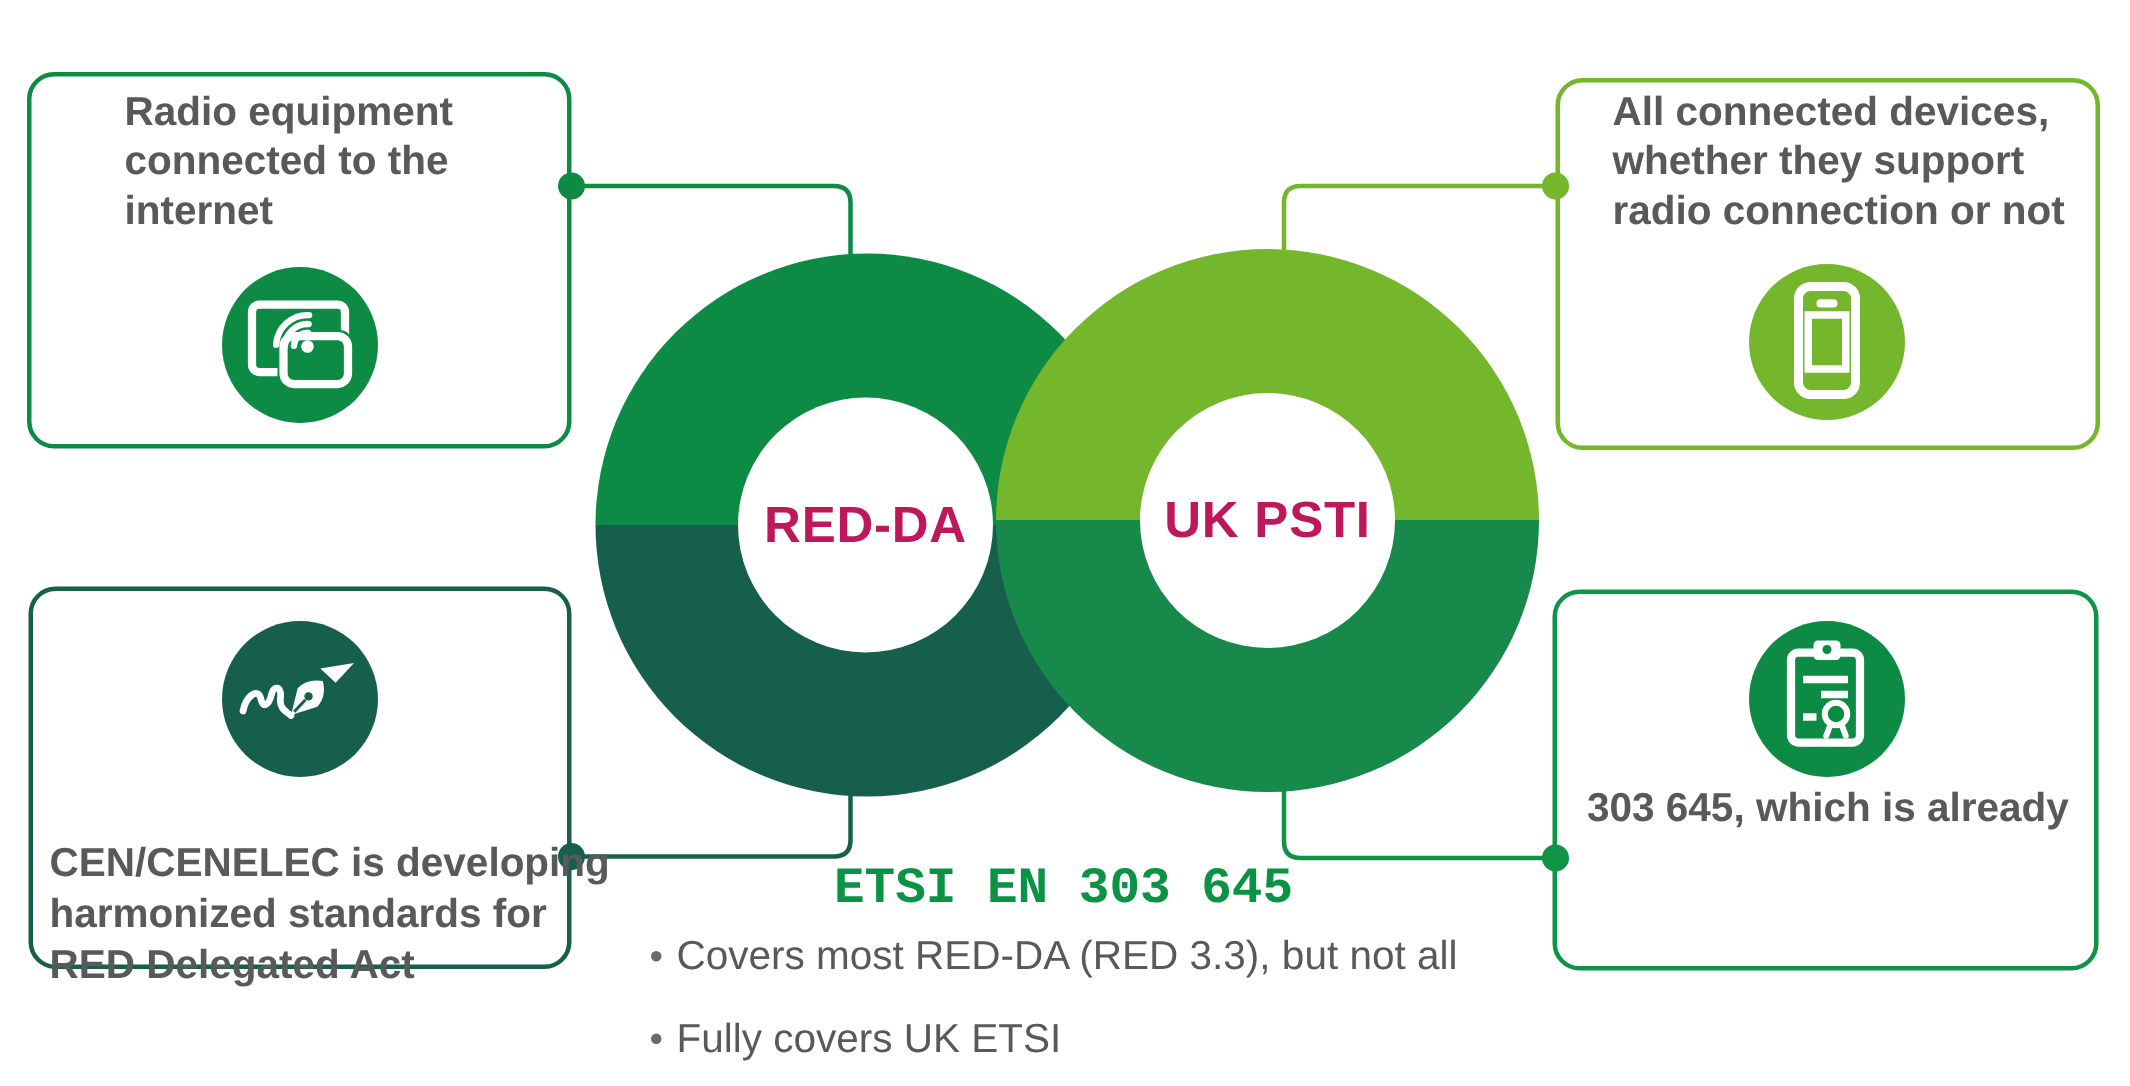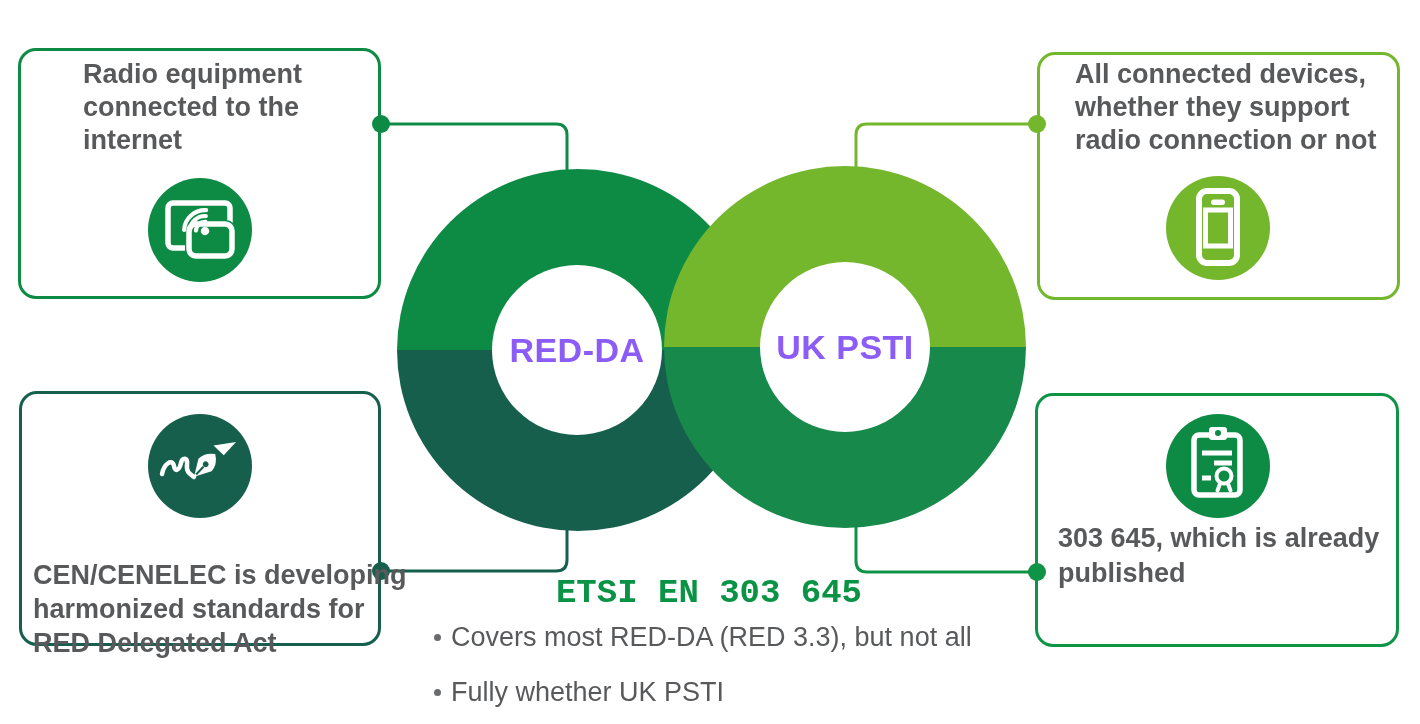--- a/index.html
+++ b/index.html
@@ -26,21 +26,21 @@
   .medal.bl{left:148px;top:414px;}
   .medal.br{left:1166px;top:414px;}
   
   .venn-circle{position:absolute;width:362px;height:362px;border-radius:50%;}
   .venn-circle.left{left:397px;top:169px;background:linear-gradient(to bottom,#0D8B45 50%,#165F4C 50%);}
   .venn-circle.right{left:664px;top:166px;background:linear-gradient(to bottom,#74B72D 50%,#17894A 50%);}
   .venn-label-circle{position:absolute;width:170px;height:170px;border-radius:50%;background:#ffffff;
     display:flex;align-items:center;justify-content:center;}
   .venn-label-circle.left{left:492px;top:265px;}
   .venn-label-circle.right{left:760px;top:262px;}
-  .venn-label{color:#8b5cf6;font-size:34px;font-weight:700;letter-spacing:.5px;white-space:nowrap;}
+  .venn-label{color:#be185d;font-size:34px;font-weight:700;letter-spacing:.5px;white-space:nowrap;}
   
   .footer-heading{position:absolute;left:509px;top:574px;width:400px;text-align:center;
     color:#0A9345;font-size:34px;font-weight:700;white-space:nowrap;font-family:Liberation Mono, monospace;}
   .bullet-row{position:absolute;left:434px;display:flex;align-items:center;color:#58595B;
     font-size:27px;line-height:34px;white-space:nowrap;}
   .bullet-row.b1{top:620px;}
   .bullet-row.b2{top:675px;}
   .bullet-dot{width:7px;height:7px;border-radius:50%;background:#6a6b6d;margin-right:10px;flex:0 0 auto;}
 </style>
 </head>
@@ -85,21 +85,20 @@
     <div>whether they support</div>
     <div>radio connection or not</div>
   </div>
   <div class="boxtext bl">
     <div>CEN/CENELEC is developing</div>
     <div>harmonized standards for</div>
     <div>RED Delegated Act</div>
   </div>
   <div class="boxtext br">
     <div>303 645, which is already</div>
-    <div>published</div>
   </div>
 
   <div class="medal tl">
     <svg width="104" height="104" viewBox="0 0 104 104">
       <circle cx="52" cy="52" r="52" fill="#0D8B45"></circle>
       <rect x="20" y="25" width="62" height="45" rx="5" fill="none" stroke="#ffffff" stroke-width="5.5"></rect>
       <rect x="37" y="42" width="51" height="40" rx="10" fill="#0D8B45"></rect>
       <rect x="41" y="46" width="43" height="32" rx="7" fill="none" stroke="#ffffff" stroke-width="5.5"></rect>
       <g transform="translate(57,53) rotate(-42)" fill="none" stroke="#ffffff" stroke-width="4.2" stroke-linecap="round">
         <circle cx="0" cy="0" r="4.2" fill="#ffffff" stroke="none"></circle>
@@ -151,16 +150,16 @@
     </svg>
   </div>
 
   <div class="footer-heading">ETSI EN 303 645</div>
   <div class="bullet-row b1">
     <span class="bullet-dot"></span>
     <span>Covers most RED-DA (RED 3.3), but not all</span>
   </div>
   <div class="bullet-row b2">
     <span class="bullet-dot"></span>
-    <span>Fully whether UK PSTI</span>
+    <span>Fully covers UK ETSI</span>
   </div>
 
 </div>
 
 </body></html>

